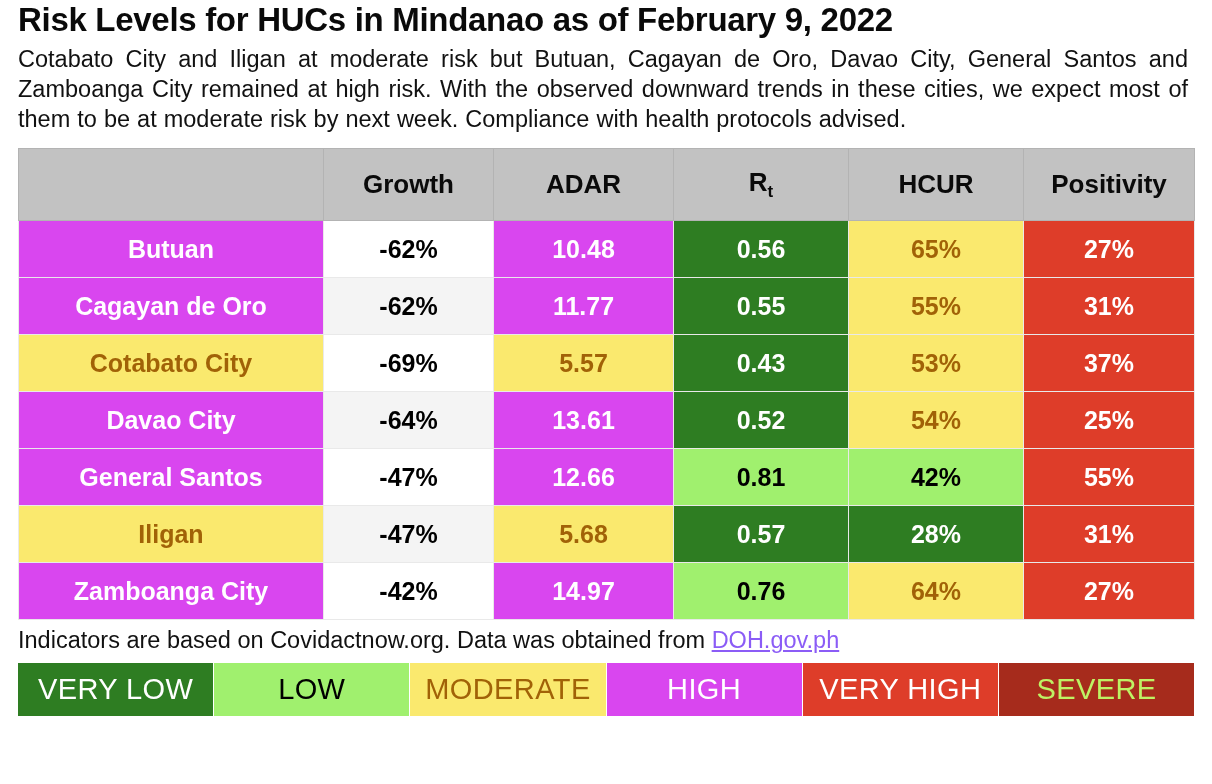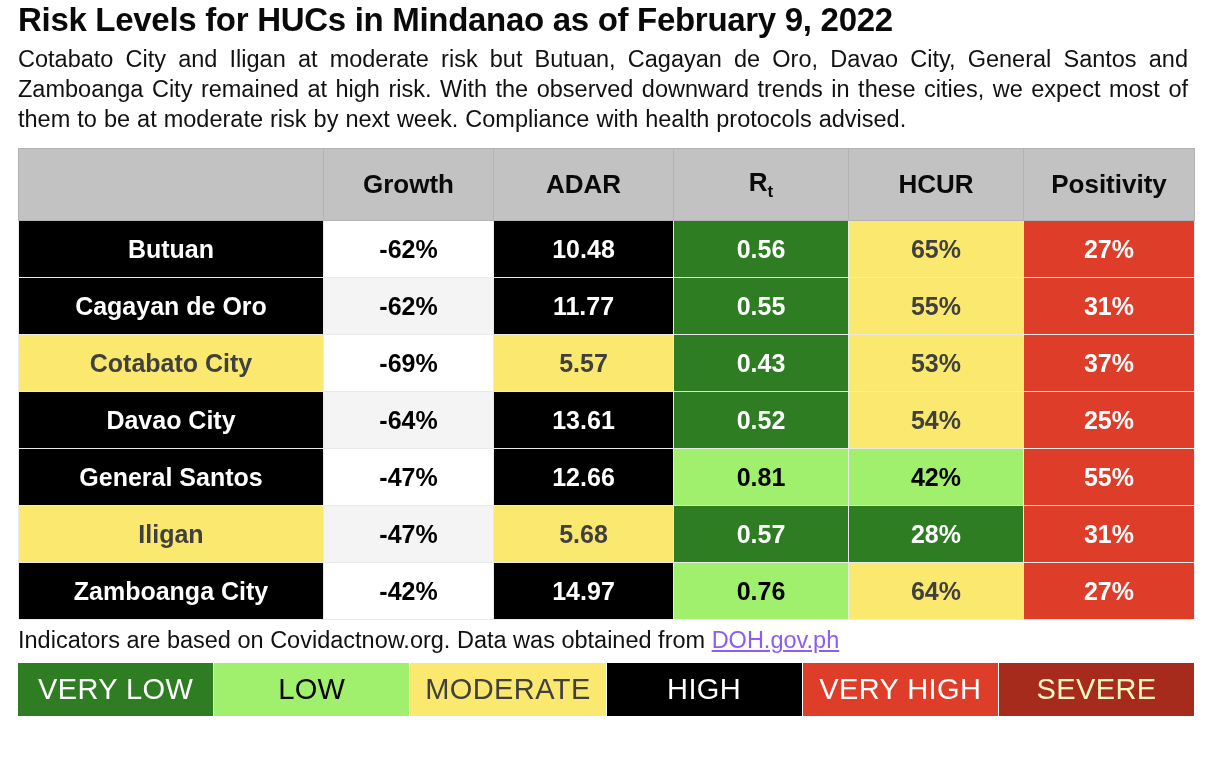--- a/index.html
+++ b/index.html
@@ -61,24 +61,24 @@
     font-size: 26px;
     border-color: #b3b3b3;
     height: 72px;
   }
   table.risk thead th.blank { background: #c2c2c2; }
   .rt-sub { font-size: 17px; vertical-align: sub; font-weight: bold; }
 
   
   .lvl-verylow  { background: #2e7d22; color: #ffffff; }
   .lvl-low      { background: #a0f06e; color: #000000; }
-  .lvl-moderate { background: #fae96e; color: #404040; }
-  .lvl-high     { background: #000000; color: #ffffff; }
+  .lvl-moderate { background: #fae96e; color: #a16207; }
+  .lvl-high     { background: #d946ef; color: #ffffff; }
   .lvl-veryhigh { background: #de3d29; color: #ffffff; }
-  .lvl-severe   { background: #a62b1c; color: #fef9c3; }
+  .lvl-severe   { background: #a62b1c; color: #bef264; }
   .lvl-white    { background: #ffffff; color: #000000; }
   .lvl-offwhite { background: #f4f4f4; color: #000000; }
 
   .footnote {
     font-size: 23.5px;
     color: #111111;
     padding-top: 7px;
     white-space: nowrap;
   }
   .footnote .lnk { text-decoration: underline; color: #8b5cf6; }

